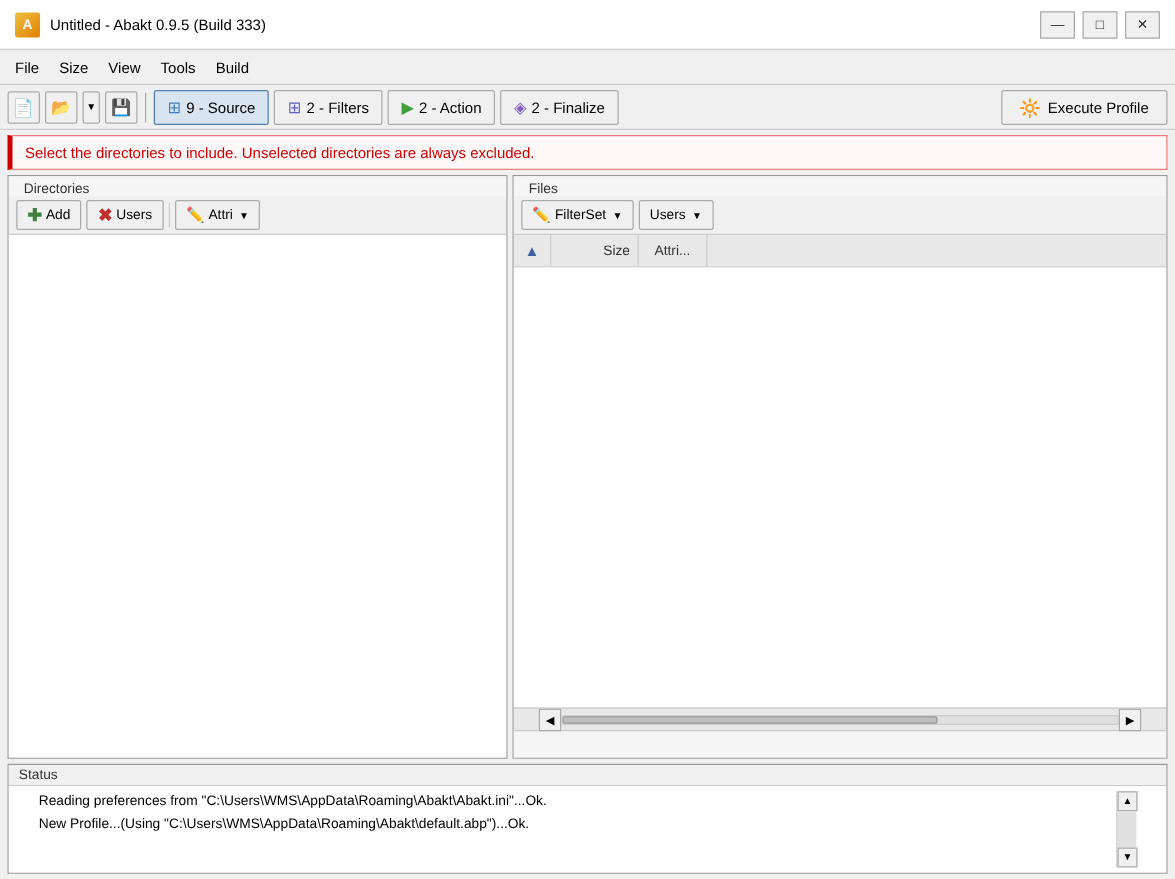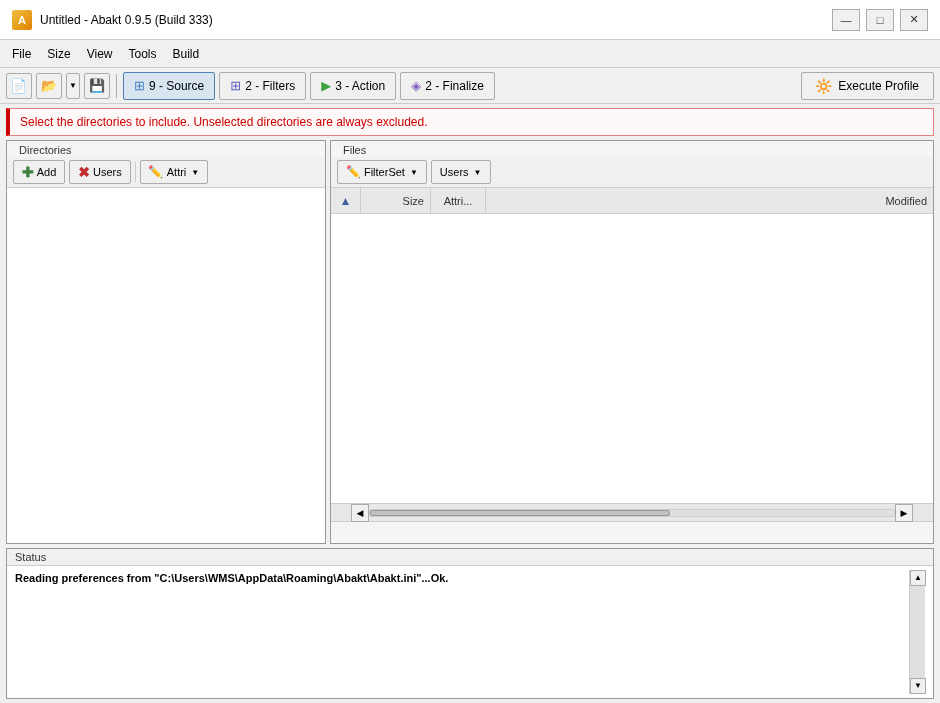--- a/index.html
+++ b/index.html
@@ -150,21 +150,21 @@
     .main-content {
       display: flex;
       flex: 1;
       gap: 0;
       padding: 0 6px 4px 6px;
       overflow: hidden;
     }
 
     
     .dir-panel {
-      width: 320px;
+      width: 400px;
       display: flex;
       flex-direction: column;
       border: 1px solid #999;
       background: #f5f5f5;
       margin-right: 4px;
       flex-shrink: 0;
     }
     .panel-toolbar {
       display: flex;
       align-items: center;
@@ -282,41 +282,40 @@
       background: #f5f5f5;
       border-top: 1px solid #ccc;
     }
 
     
     .status-panel {
       border: 1px solid #999;
       background: #f5f5f5;
       margin: 0 6px 4px 6px;
       flex-shrink: 0;
-      height: 151px;
+      height: 88px;
       display: flex;
       flex-direction: column;
     }
     .status-title {
       font-size: 11px;
       color: #333;
       padding: 2px 8px;
       background: #f0f0f0;
       border-bottom: 1px solid #ccc;
     }
     .status-content {
       flex: 1;
       background: #fff;
       overflow: hidden;
-      padding: 4px 8px;
+      padding: 4px 24px;
       font-size: 11px;
       color: #000;
       line-height: 1.6;
       display: flex;
-      font-weight: bold;
     }
     .status-text {
       flex: 1;
       overflow: auto;
     }
     .status-scrollbar {
       width: 16px;
       display: flex;
       flex-direction: column;
       background: #f0f0f0;
@@ -385,21 +384,21 @@
   <button class="tb-step active">
     <span style="color:#4080c0;font-size:13px;">⊞</span>
     <span>9 - Source</span>
   </button>
   <button class="tb-step">
     <span style="color:#6060c0;font-size:13px;">⊞</span>
     <span>2 - Filters</span>
   </button>
   <button class="tb-step">
     <span style="color:#40a040;font-size:13px;">▶</span>
-    <span>3 - Action</span>
+    <span>2 - Action</span>
   </button>
   <button class="tb-step">
     <span style="color:#8060c0;font-size:13px;">◈</span>
     <span>2 - Finalize</span>
   </button>
 
   <button class="execute-btn">
     <span style="font-size:14px;">🔆</span>
     <span>Execute Profile</span>
   </button>
@@ -453,23 +452,20 @@
     <div class="files-table-header">
       <div class="col-header col-icon">
         <span style="color:#4060a0; font-size:12px;">▲</span>
       </div>
       <div class="col-header col-size">
         <span>Size</span>
       </div>
       <div class="col-header col-attri">
         <span>Attri...</span>
       </div>
-      <div class="col-header col-modified" style="border-right:none;">
-        <span>Modified</span>
-      </div>
     </div>
 
     <div class="files-content"></div>
 
     <div class="files-scrollbar-h">
       <div class="scroll-arrow">◀</div>
       <div class="scrollbar-track">
         <div class="scrollbar-thumb"></div>
       </div>
       <div class="scroll-arrow">▶</div>
@@ -479,20 +475,21 @@
   </div>
 
 </div>
 
 <div class="status-panel">
   <div class="status-title">Status</div>
   <div class="status-content">
     <div class="status-text">
       <div>Reading preferences from "C:\Users\WMS\AppData\Roaming\Abakt\Abakt.ini"...Ok.</div>
       <div></div>
+      <div>New Profile...(Using "C:\Users\WMS\AppData\Roaming\Abakt\default.abp")...Ok.</div>
     </div>
     <div class="status-scrollbar">
       <div class="scroll-v-arrow">▲</div>
       <div class="scroll-v-track"></div>
       <div class="scroll-v-arrow">▼</div>
     </div>
   </div>
 </div>
 
 </body></html>

